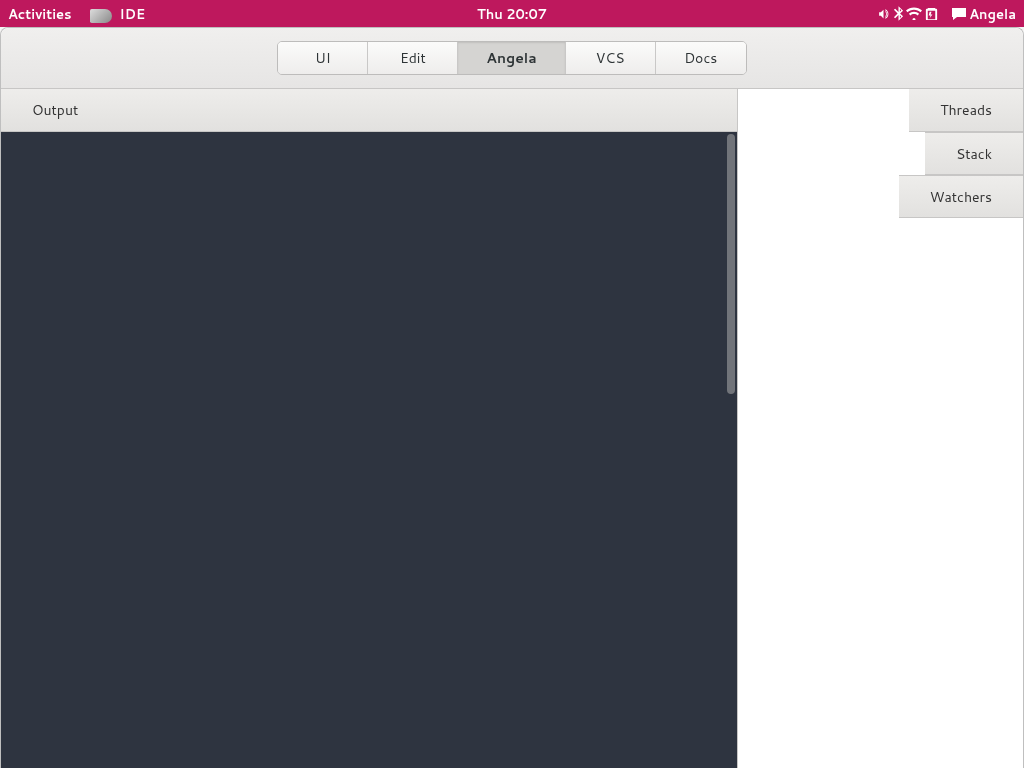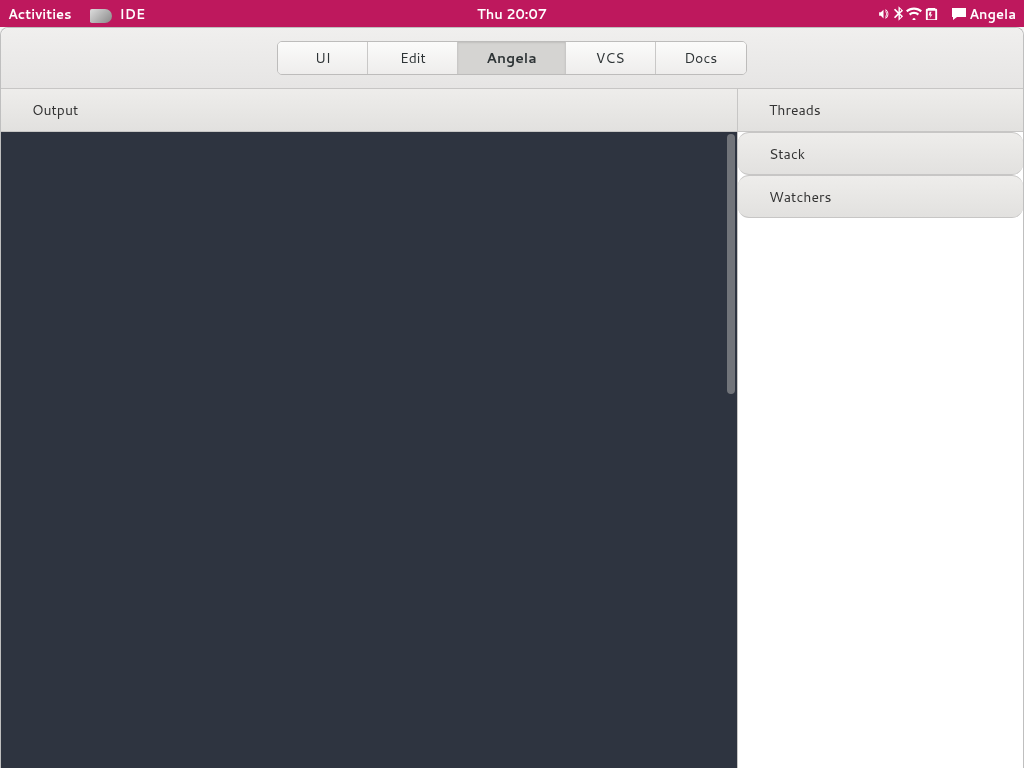--- a/index.html
+++ b/index.html
@@ -127,21 +127,20 @@
       background: linear-gradient(to bottom, #eeedeb 0%, #e2e1df 100%);
       border-bottom: 1px solid #c7c6c5;
       display: flex;
       align-items: center;
       padding: 0 31px;
       font-size: 14px;
       color: #333;
     }
     .panel-header.sub {
       border-top: 1px solid #c7c6c5;
-      border-radius: 11px;
     }
     .output-body {
       flex: 1;
       background: #2e3440;
       position: relative;
     }
     .output-scroll {
       position: absolute;
       right: 2px;
       top: 2px;
@@ -161,20 +160,21 @@
     .right-section .panel-body {
       height: 165px;
     }
     .right-section.last .panel-body {
       flex: 1;
       height: auto;
     }
     .right-pane {
       display: flex;
       flex-direction: column;
+      align-items: flex-end;
     }
     .right-pane .right-section.last {
       flex: 1;
     }
   </style>
 </head>
 <body>
 
 <div class="topbar">
   <div class="topbar-left">

